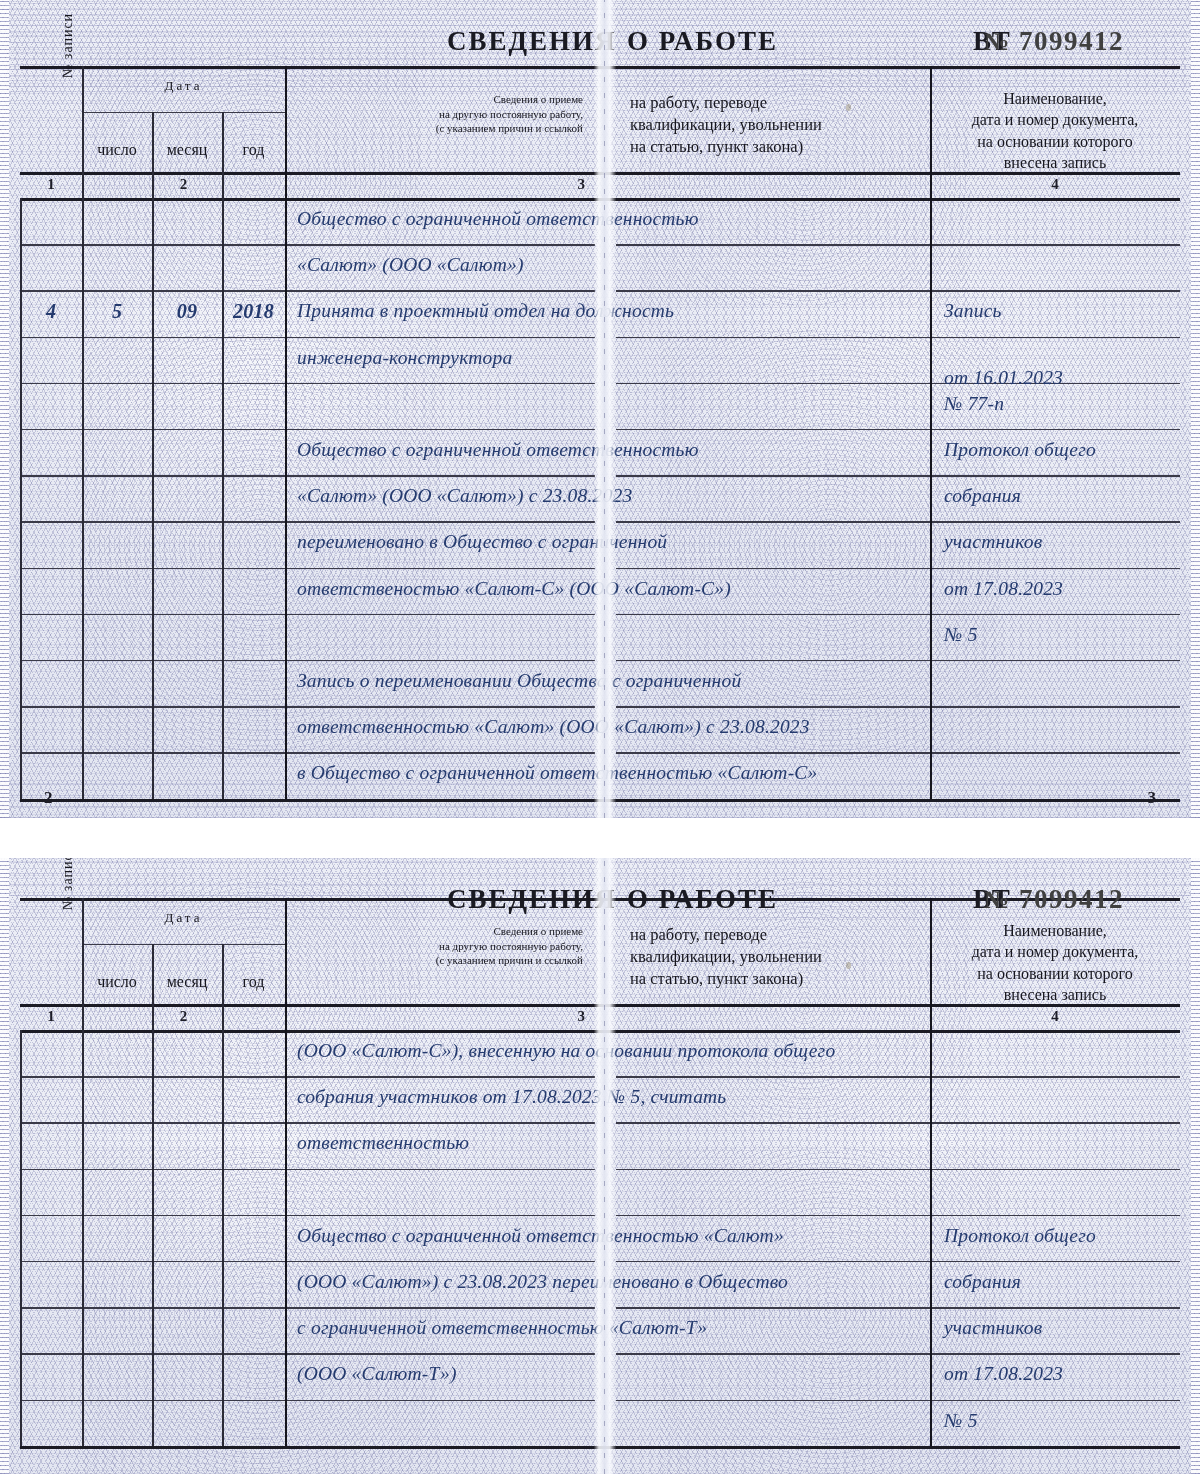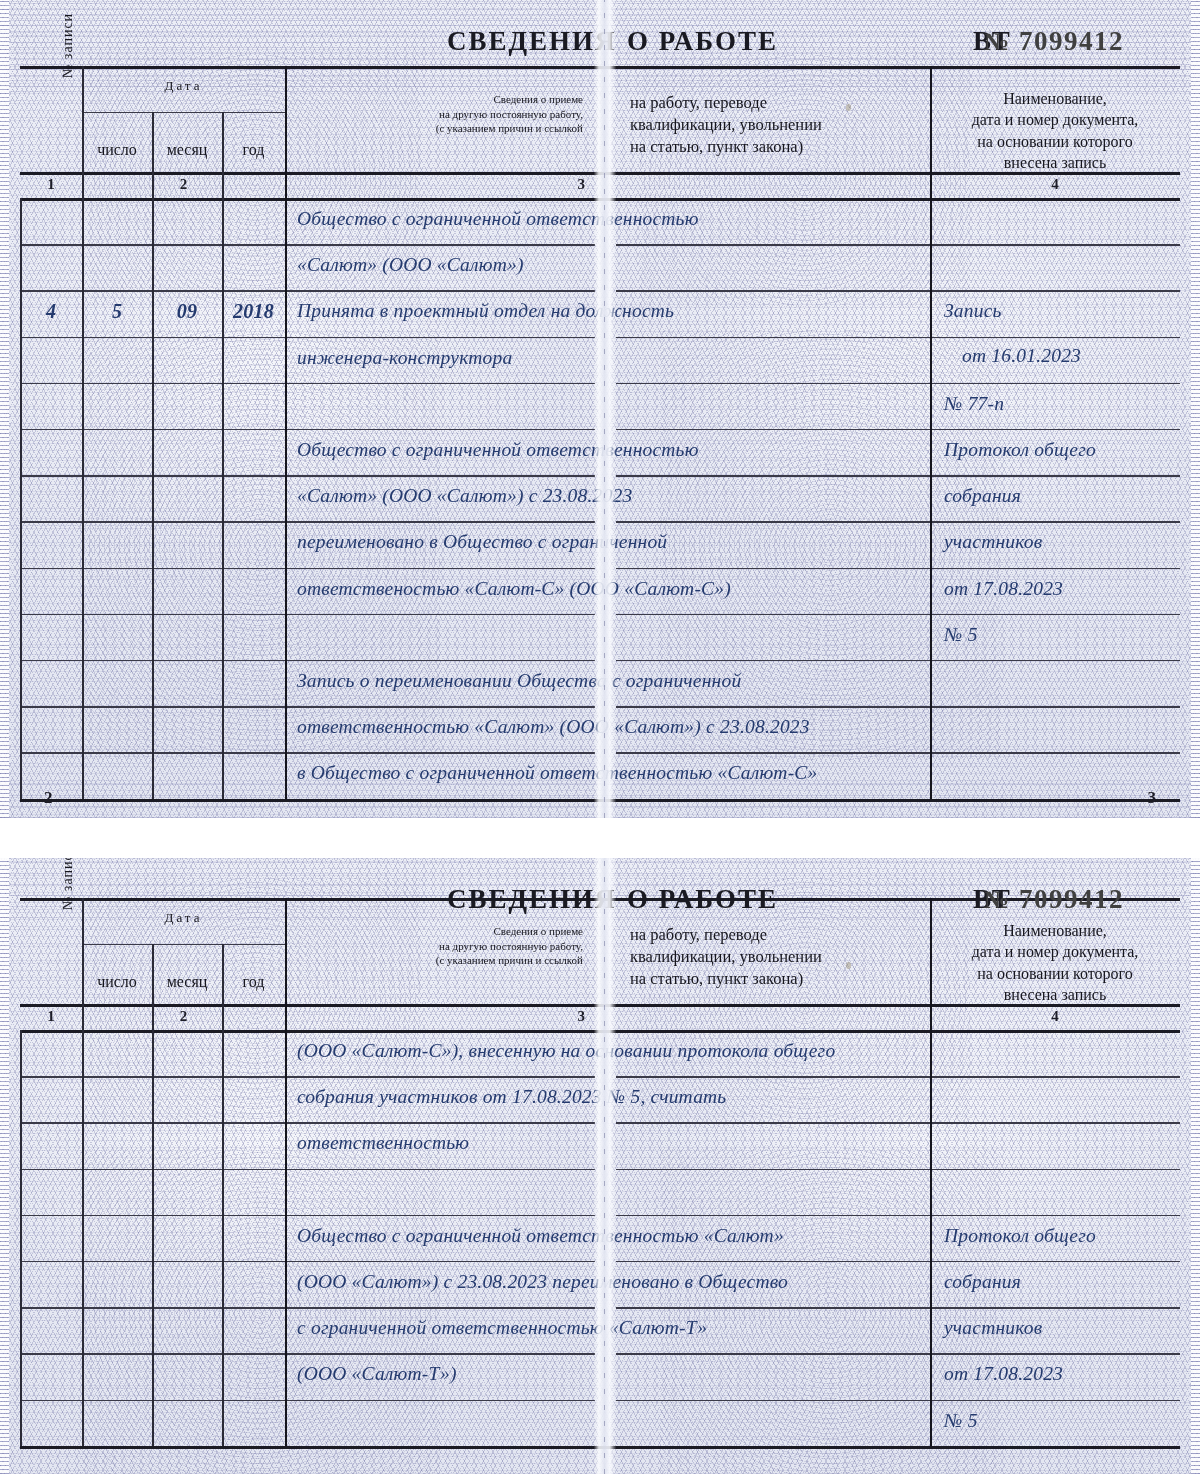--- a/index.html
+++ b/index.html
@@ -280,21 +280,21 @@
       <div class="numrow" style="left:910px; top:176px; width:250px;">4</div>
       <div class="cell" style="left:277px; top:208px;">Общество с ограниченной ответственностью</div>
       <div class="cell" style="left:277px; top:254.2px;">«Салют» (ООО «Салют»)</div>
       <div class="cell num" style="left:0px; top:300.4px; width:62px;">4</div>
       <div class="cell num" style="left:62px; top:300.4px; width:70px;">5</div>
       <div class="cell num" style="left:132px; top:300.4px; width:70px;">09</div>
       <div class="cell num" style="left:202px; top:300.4px; width:63px;">2018</div>
       <div class="cell" style="left:277px; top:300.4px;">Принята в проектный отдел на должность</div>
       <div class="cell" style="left:924px; top:300.4px;">Запись</div>
       <div class="cell" style="left:277px; top:346.6px;">инженера-конструктора</div>
-      <div class="cell" style="left:924px; top:345px;margin-left:18px;">от 16.01.2023</div>
+      <div class="cell" style="left:924px; top:367px;">от 16.01.2023</div>
       <div class="cell" style="left:924px; top:392.8px;">№ 77-п</div>
       <div class="cell" style="left:277px; top:439px;">Общество с ограниченной ответственностью</div>
       <div class="cell" style="left:924px; top:439px;">Протокол общего</div>
       <div class="cell" style="left:277px; top:485.20000000000005px;">«Салют» (ООО «Салют») с 23.08.2023</div>
       <div class="cell" style="left:924px; top:485.20000000000005px;">собрания</div>
       <div class="cell" style="left:277px; top:531.4000000000001px;">переименовано в Общество с ограниченной</div>
       <div class="cell" style="left:924px; top:531.4000000000001px;">участников</div>
       <div class="cell" style="left:277px; top:577.6px;">ответственостью «Салют-С» (ООО «Салют-С»)</div>
       <div class="cell" style="left:924px; top:577.6px;">от 17.08.2023</div>
       <div class="cell" style="left:924px; top:623.8px;">№ 5</div>

